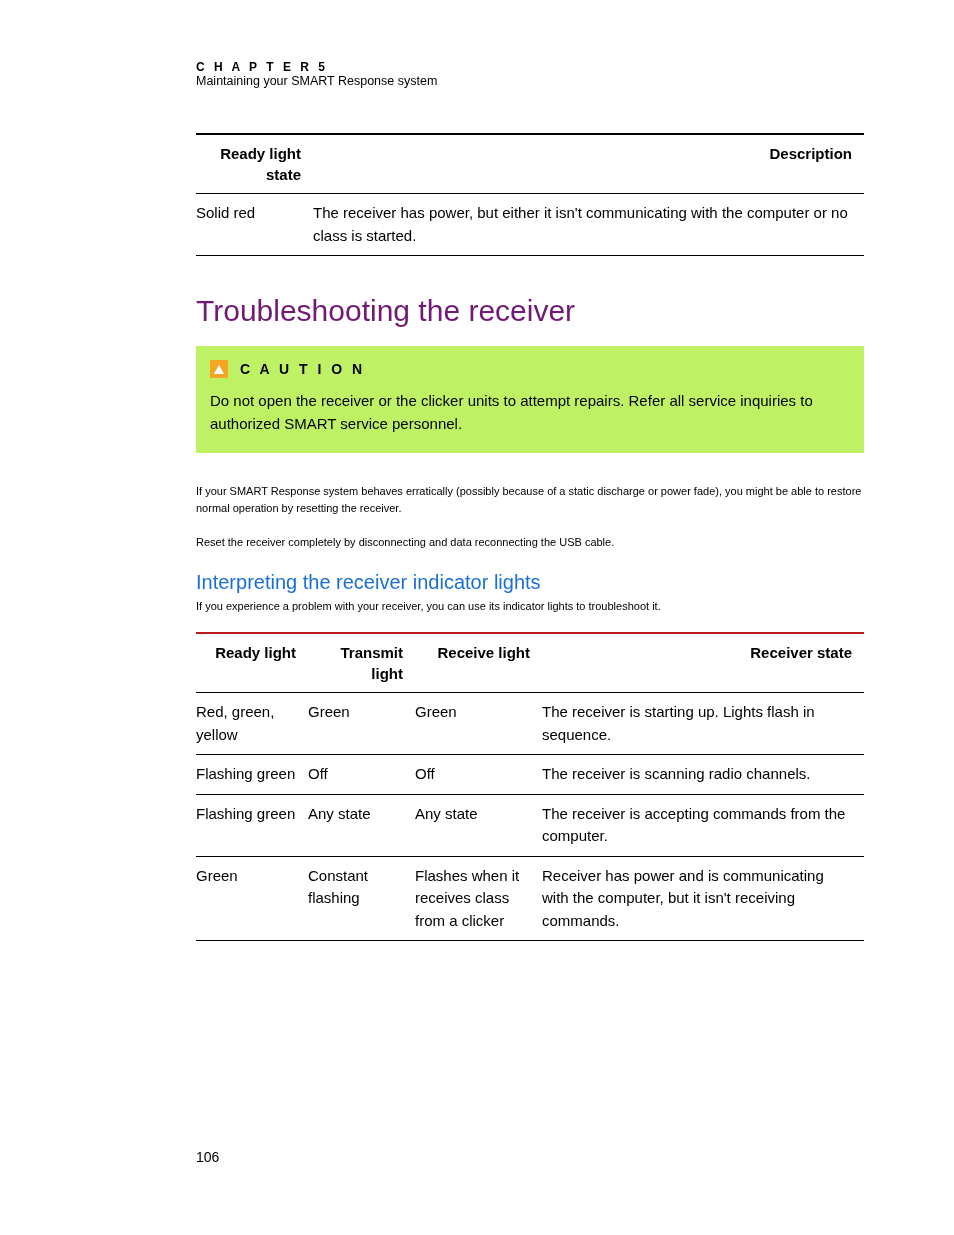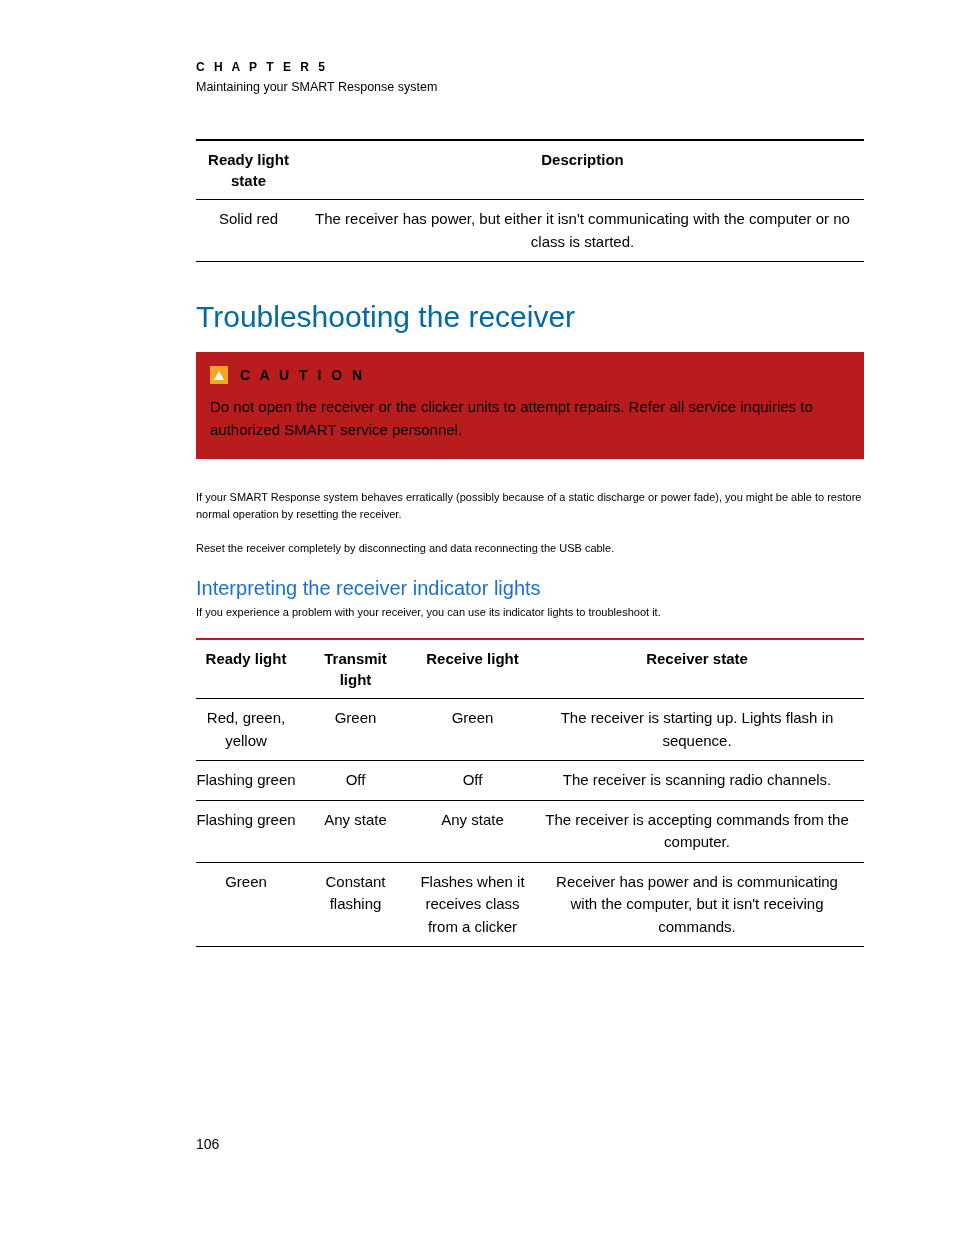--- a/index.html
+++ b/index.html
@@ -13,64 +13,63 @@
     width: 954px;
     min-height: 1235px;
     box-sizing: border-box;
     padding: 60px 90px 40px 196px;
     position: relative;
   }
   .chapter-label {
     font-size: 12px;
     font-weight: bold;
     letter-spacing: 3px;
-    margin-bottom: 6px;
   }
   .chapter-subtitle {
     font-size: 12.5px;
     margin-bottom: 45px;
   }
   table {
     border-collapse: collapse;
     width: 100%;
     margin-bottom: 30px;
   }
   th {
-    text-align: center;
+    text-align: right;
     font-weight: bold;
     padding: 8px 12px 8px 0;
     font-size: 15px;
     line-height: 1.4;
     vertical-align: top;
   }
   td {
-    text-align: center;
+    text-align: left;
     padding: 8px 12px 8px 0;
     font-size: 15px;
     line-height: 1.5;
     vertical-align: top;
   }
   .table1 thead tr { border-top: 2px solid #000; border-bottom: 1px solid #000; }
   .table1 tbody tr { border-bottom: 1px solid #000; }
   .table1 .col1 { width: 105px; }
 
   .table2 thead tr { border-top: 2px solid #b91c1c; border-bottom: 1px solid #000; }
   .table2 tbody tr { border-bottom: 1px solid #000; }
   .table2 .c1 { width: 100px; }
   .table2 .c2 { width: 95px; margin-top: 40px; }
   .table2 .c3 { width: 115px; }
 
   h1.section-title {
     font-size: 30px;
     font-weight: normal;
-    color: #0369a1;
+    color: #701a75;
     margin: 38px 0 18px 0;
   }
   .caution-box {
-    background: #b91c1c;
+    background: #bef264;
     padding: 14px 14px 18px 14px;
     margin-bottom: 30px;
   }
   .caution-head {
     display: flex;
     align-items: center;
     margin-bottom: 12px;
   }
   .caution-icon {
     width: 18px;
@@ -102,21 +101,21 @@
     color: #1a6fd6;
     margin: 20px 0 4px 0;
   }
   p.body {
     font-size: 11px;
     line-height: 1.5;
     margin: 4px 0 18px 0;
   }
   .page-number {
     position: absolute;
-    bottom: 83px;
+    bottom: 70px;
     left: 196px;
     font-size: 14px;
   }
 </style>
 </head>
 <body>
 
 <div class="page">
 
   <div class="chapter-label">C H A P T E R   5</div>

